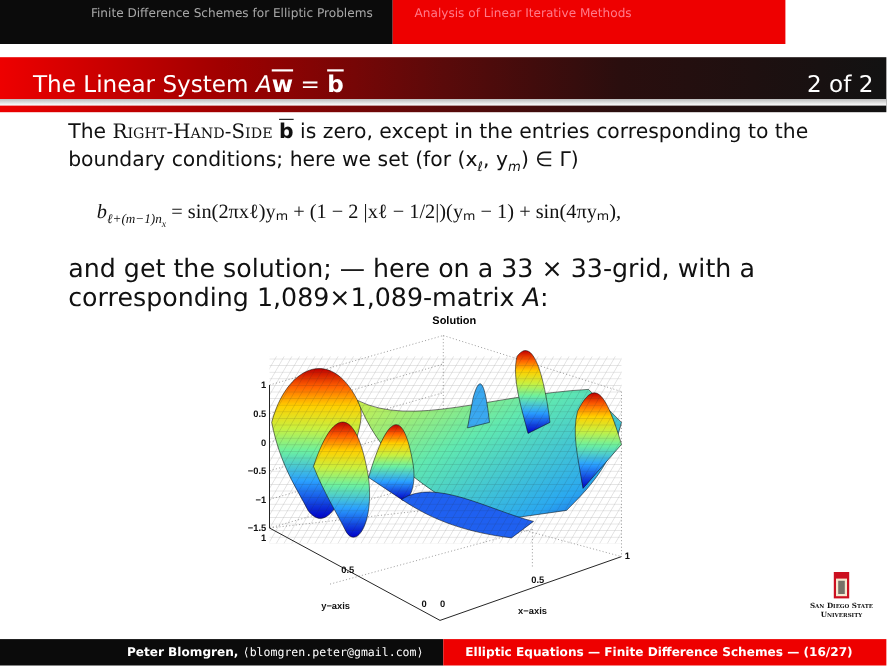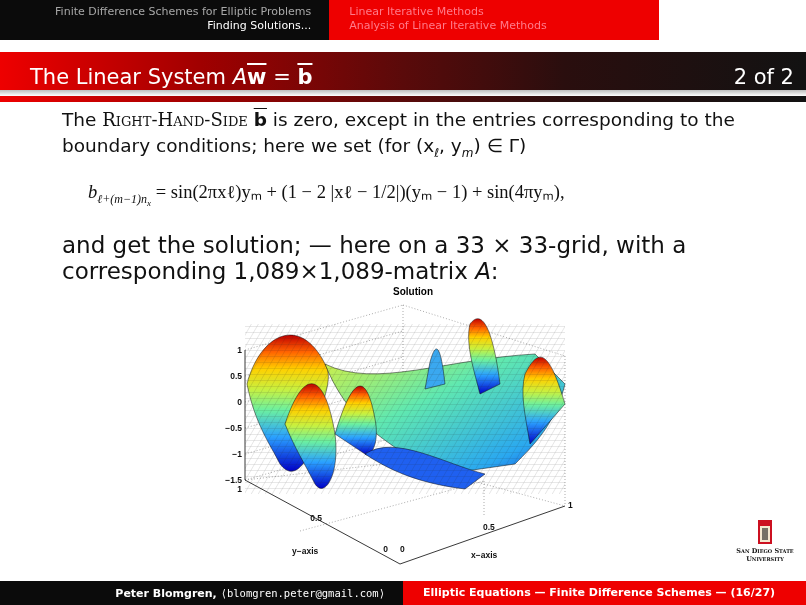--- a/index.html
+++ b/index.html
@@ -1,17 +1,17 @@
 <!DOCTYPE html>
 <html><head>
 <meta charset="utf-8">
 <style>
   html, body { margin:0; padding:0; }
   body { width:806px; height:605px; position:relative; overflow:hidden; background:#ffffff; font-family:"DejaVu Sans", sans-serif; }
-  .topbar { position:absolute; left:0; top:0; width:659px; height:40px; display:flex; }
+  .topbar { position:absolute; left:0; top:0; width:714px; height:40px; display:flex; }
   .topbar .left { width:403px; height:40px; background:#0b0b0b; text-align:right; box-sizing:border-box; padding-right:18px; padding-top:5px; font-size:11px; line-height:14px; }
   .topbar .left .l1 { color:#a8a8a8; }
   .topbar .left .l2 { color:#ffffff; }
   .topbar .right { width:403px; height:40px; background:#ee0000; box-sizing:border-box; padding-left:20px; padding-top:5px; font-size:11px; line-height:14px; color:#ff7a8a; }
   .titlebar { position:absolute; left:0; top:52px; width:806px; height:50px; background:linear-gradient(to right, #ee0000 0%, #a00000 25%, #5a0a0a 50%, #2a0e0e 70%, #121212 100%); color:#ffffff; }
   .titlebar .title { position:absolute; left:30px; top:13px; font-size:21px; font-family:"DejaVu Sans", sans-serif; }
   .titlebar .title .mathi { font-style:italic; }
   .titlebar .title .bar { text-decoration:overline; font-weight:bold; }
   .titlebar .pages { position:absolute; right:12px; top:13px; font-size:21px; }
   .shadow { position:absolute; left:0; top:90px; width:806px; height:6px; background:linear-gradient(#bcbcbc, #ffffff); }
@@ -28,24 +28,22 @@
   .footbar .left { width:403px; background:#0b0b0b; color:#fff; text-align:right; box-sizing:border-box; padding-right:18px; font-size:11px; line-height:24px; font-weight:bold; }
   .footbar .left .mono { font-family:"DejaVu Sans Mono", monospace; font-weight:normal; font-size:10.5px; }
   .footbar .right { width:403px; background:#ee0000; color:#fff; box-sizing:border-box; padding-left:20px; font-size:11px; line-height:24px; font-weight:bold; }
 </style>
 </head>
 <body>
 
 <div class="topbar">
   <div class="left">
     <div class="l1">Finite Difference Schemes for Elliptic Problems</div>
-    <div class="l2">Finding Solutions...</div>
   </div>
   <div class="right">
-    <div>Linear Iterative Methods</div>
     <div>Analysis of Linear Iterative Methods</div>
   </div>
 </div>
 
 <div class="titlebar">
   <div class="title">
     <span>The Linear System </span><span class="mathi">A</span><span class="bar">w</span><span> = </span><span class="bar">b</span>
   </div>
   <div class="pages">2 of 2</div>
 </div>

